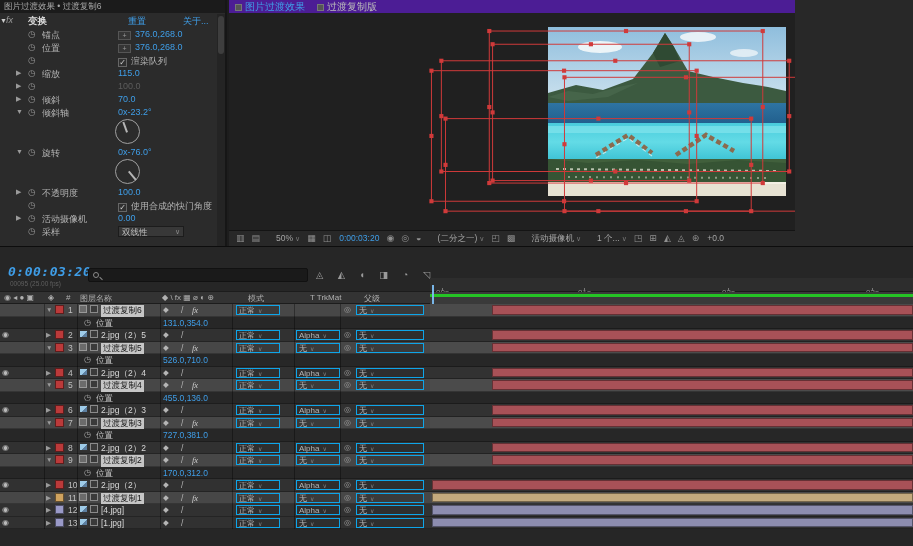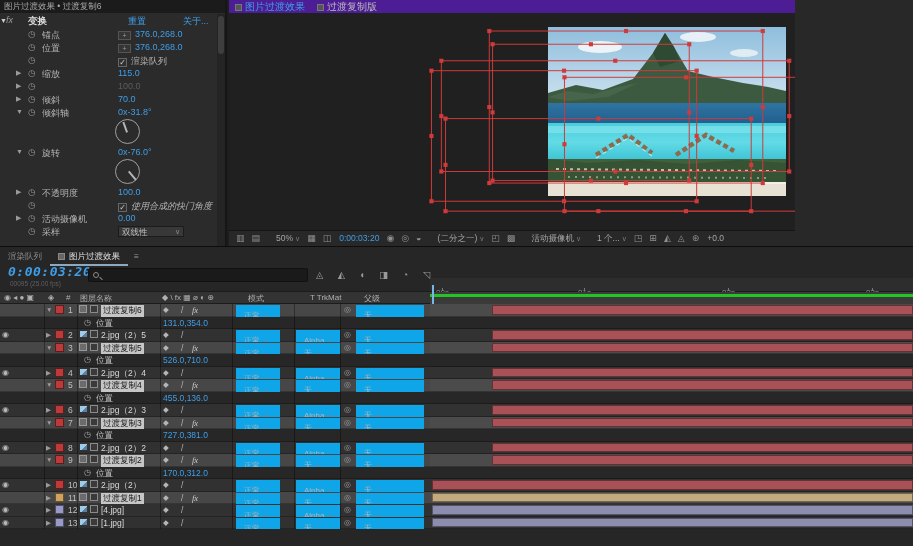--- a/index.html
+++ b/index.html
@@ -74,21 +74,21 @@
   .swatch{position:absolute;left:55px;top:2px;width:9px;height:9px;border:1px solid rgba(0,0,0,.5);}
   .numc{left:68px;color:#c0c0c0;}
   .icimg{position:absolute;left:79px;top:2px;width:9px;height:8px;background:linear-gradient(135deg,#9ecbe8 0 55%,#5d7fa0 55%);border:1px solid #333;}
   .iccomp{position:absolute;left:79px;top:2px;width:8px;height:8px;background:#6b6b6b;border:1px solid #999;}
   .icbox{position:absolute;left:90px;top:2px;width:8px;height:8px;background:#3a3a3a;border:1px solid #8a8a8a;}
   .namec{left:101px;color:#d8d8d8;max-width:58px;overflow:hidden;}
   .namec.hl{background:#c6c6c6;color:#141414;padding:0 2px;}
   .qg{left:163px;color:#b5b5b5;font-size:7.5px;}
   .slg{left:181px;color:#b5b5b5;}
   .fxg{left:192px;color:#cfcfcf;font-style:italic;font-family:"Liberation Serif",serif;}
-  .dd{position:absolute;top:1px;height:10px;background:#2e2e2e;border:6px solid #0ea5e9;color:#b5b5b5;font-size:8px;line-height:9px;padding:0 2px;}
+  .dd{position:absolute;top:1px;height:10px;background:#2e2e2e;border:1px solid #0ea5e9;color:#b5b5b5;font-size:8px;line-height:9px;padding:0 2px;}
   .dd .car{float:right;color:#808080;font-size:6px;margin-left:3px;}
   .lrow.sel .dd{background:#3a3a3a;}
   .pw{left:344px;color:#9a9a9a;font-size:8px;}
   .stpw{left:84px;color:#a8a8a8;font-size:8px;}
   .plbl{left:96px;color:#c8c8c8;}
   .pval{left:163px;color:#3f9ee8;}
   .coldiv{position:absolute;top:57px;width:1px;background:rgba(0,0,0,.35);}
   
   #ruler{position:absolute;left:430px;top:31px;width:483px;height:14px;background:#2d2d2d;border-bottom:1px solid #1a1a1a;color:#8f8f8f;font-size:8px;}
   #ruler .tick{position:absolute;top:10px;}
@@ -148,21 +148,21 @@
             <div class="ecp-row">
               <span class="arr">▶</span>
               <span class="sw">◷</span>
               <span class="lbl">倾斜</span>
               <span class="val">70.0</span>
             </div>
             <div class="ecp-row">
               <span class="arr">▼</span>
               <span class="sw">◷</span>
               <span class="lbl">倾斜轴</span>
-              <span class="val">0x-31.8°</span>
+              <span class="val">0x-23.2°</span>
             </div>
             <div class="dialwrap">
               <div class="dial">
                 <div class="hand" style="transform: rotate(160deg);"></div>
               </div>
             </div>
             <div class="ecp-row">
               <span class="arr">▼</span>
               <span class="sw">◷</span>
               <span class="lbl">旋转</span>
@@ -174,21 +174,21 @@
               </div>
             </div>
             <div class="ecp-row">
               <span class="arr">▶</span>
               <span class="sw">◷</span>
               <span class="lbl">不透明度</span>
               <span class="val">100.0</span>
             </div>
             <div class="ecp-row">
               <span class="sw">◷</span>
-              <span class="val" style="color: rgb(180, 180, 180); font-style: italic;"><span class="cb">✓</span><span style="color: rgb(180, 180, 180);">使用合成的快门角度</span></span>
+              <span class="val" style="color: rgb(180, 180, 180);"><span class="cb">✓</span><span style="color: rgb(180, 180, 180);">使用合成的快门角度</span></span>
             </div>
             <div class="ecp-row">
               <span class="arr">▶</span>
               <span class="sw">◷</span>
               <span class="lbl">活动摄像机</span>
               <span class="val">0.00</span>
             </div>
             <div class="ecp-row">
               <span class="sw">◷</span>
               <span class="lbl">采样</span>
@@ -299,21 +299,20 @@
             <rect x="629.5" y="214.5" width="5" height="5" fill="#d03a3a"></rect>
           </svg>
       </div>
       <div id="viewer-toolbar">
         <span class="ico">▥</span><span class="ico">▤</span><span><span>50%</span><span class="car">∨</span></span><span class="ico">▦</span><span class="ico">◫</span><span class="blue">0:00:03:20</span><span class="ico">◉</span><span class="ico">◎</span><span class="ico">◒</span><span><span>(二分之一)</span><span class="car">∨</span></span><span class="ico">◰</span><span class="ico">▩</span><span><span>活动摄像机</span><span class="car">∨</span></span><span><span>1 个...</span><span class="car">∨</span></span><span class="ico">◳</span><span class="ico">⊞</span><span class="ico">◭</span><span class="ico">◬</span><span class="ico">⊛</span><span>+0.0</span>
       </div>
     </div>
   </div>
 
   <div id="tl">
-    <div id="tl-tabs"><span class="ttab">渲染队列</span><span class="ttab active"><span class="boxic"></span>图片过渡效果</span><span class="menu">≡</span></div>
     <div id="tc-big">0:00:03:20</div>
     <div id="tc-small">00095 (25.00 fps)</div>
     <div id="searchbox">
       <div class="mag"></div>
       <div class="magtail"></div>
     </div>
     <div id="tl-panel-icons">
         <span>◬</span>
         <span>◭</span>
         <span>◖</span>

